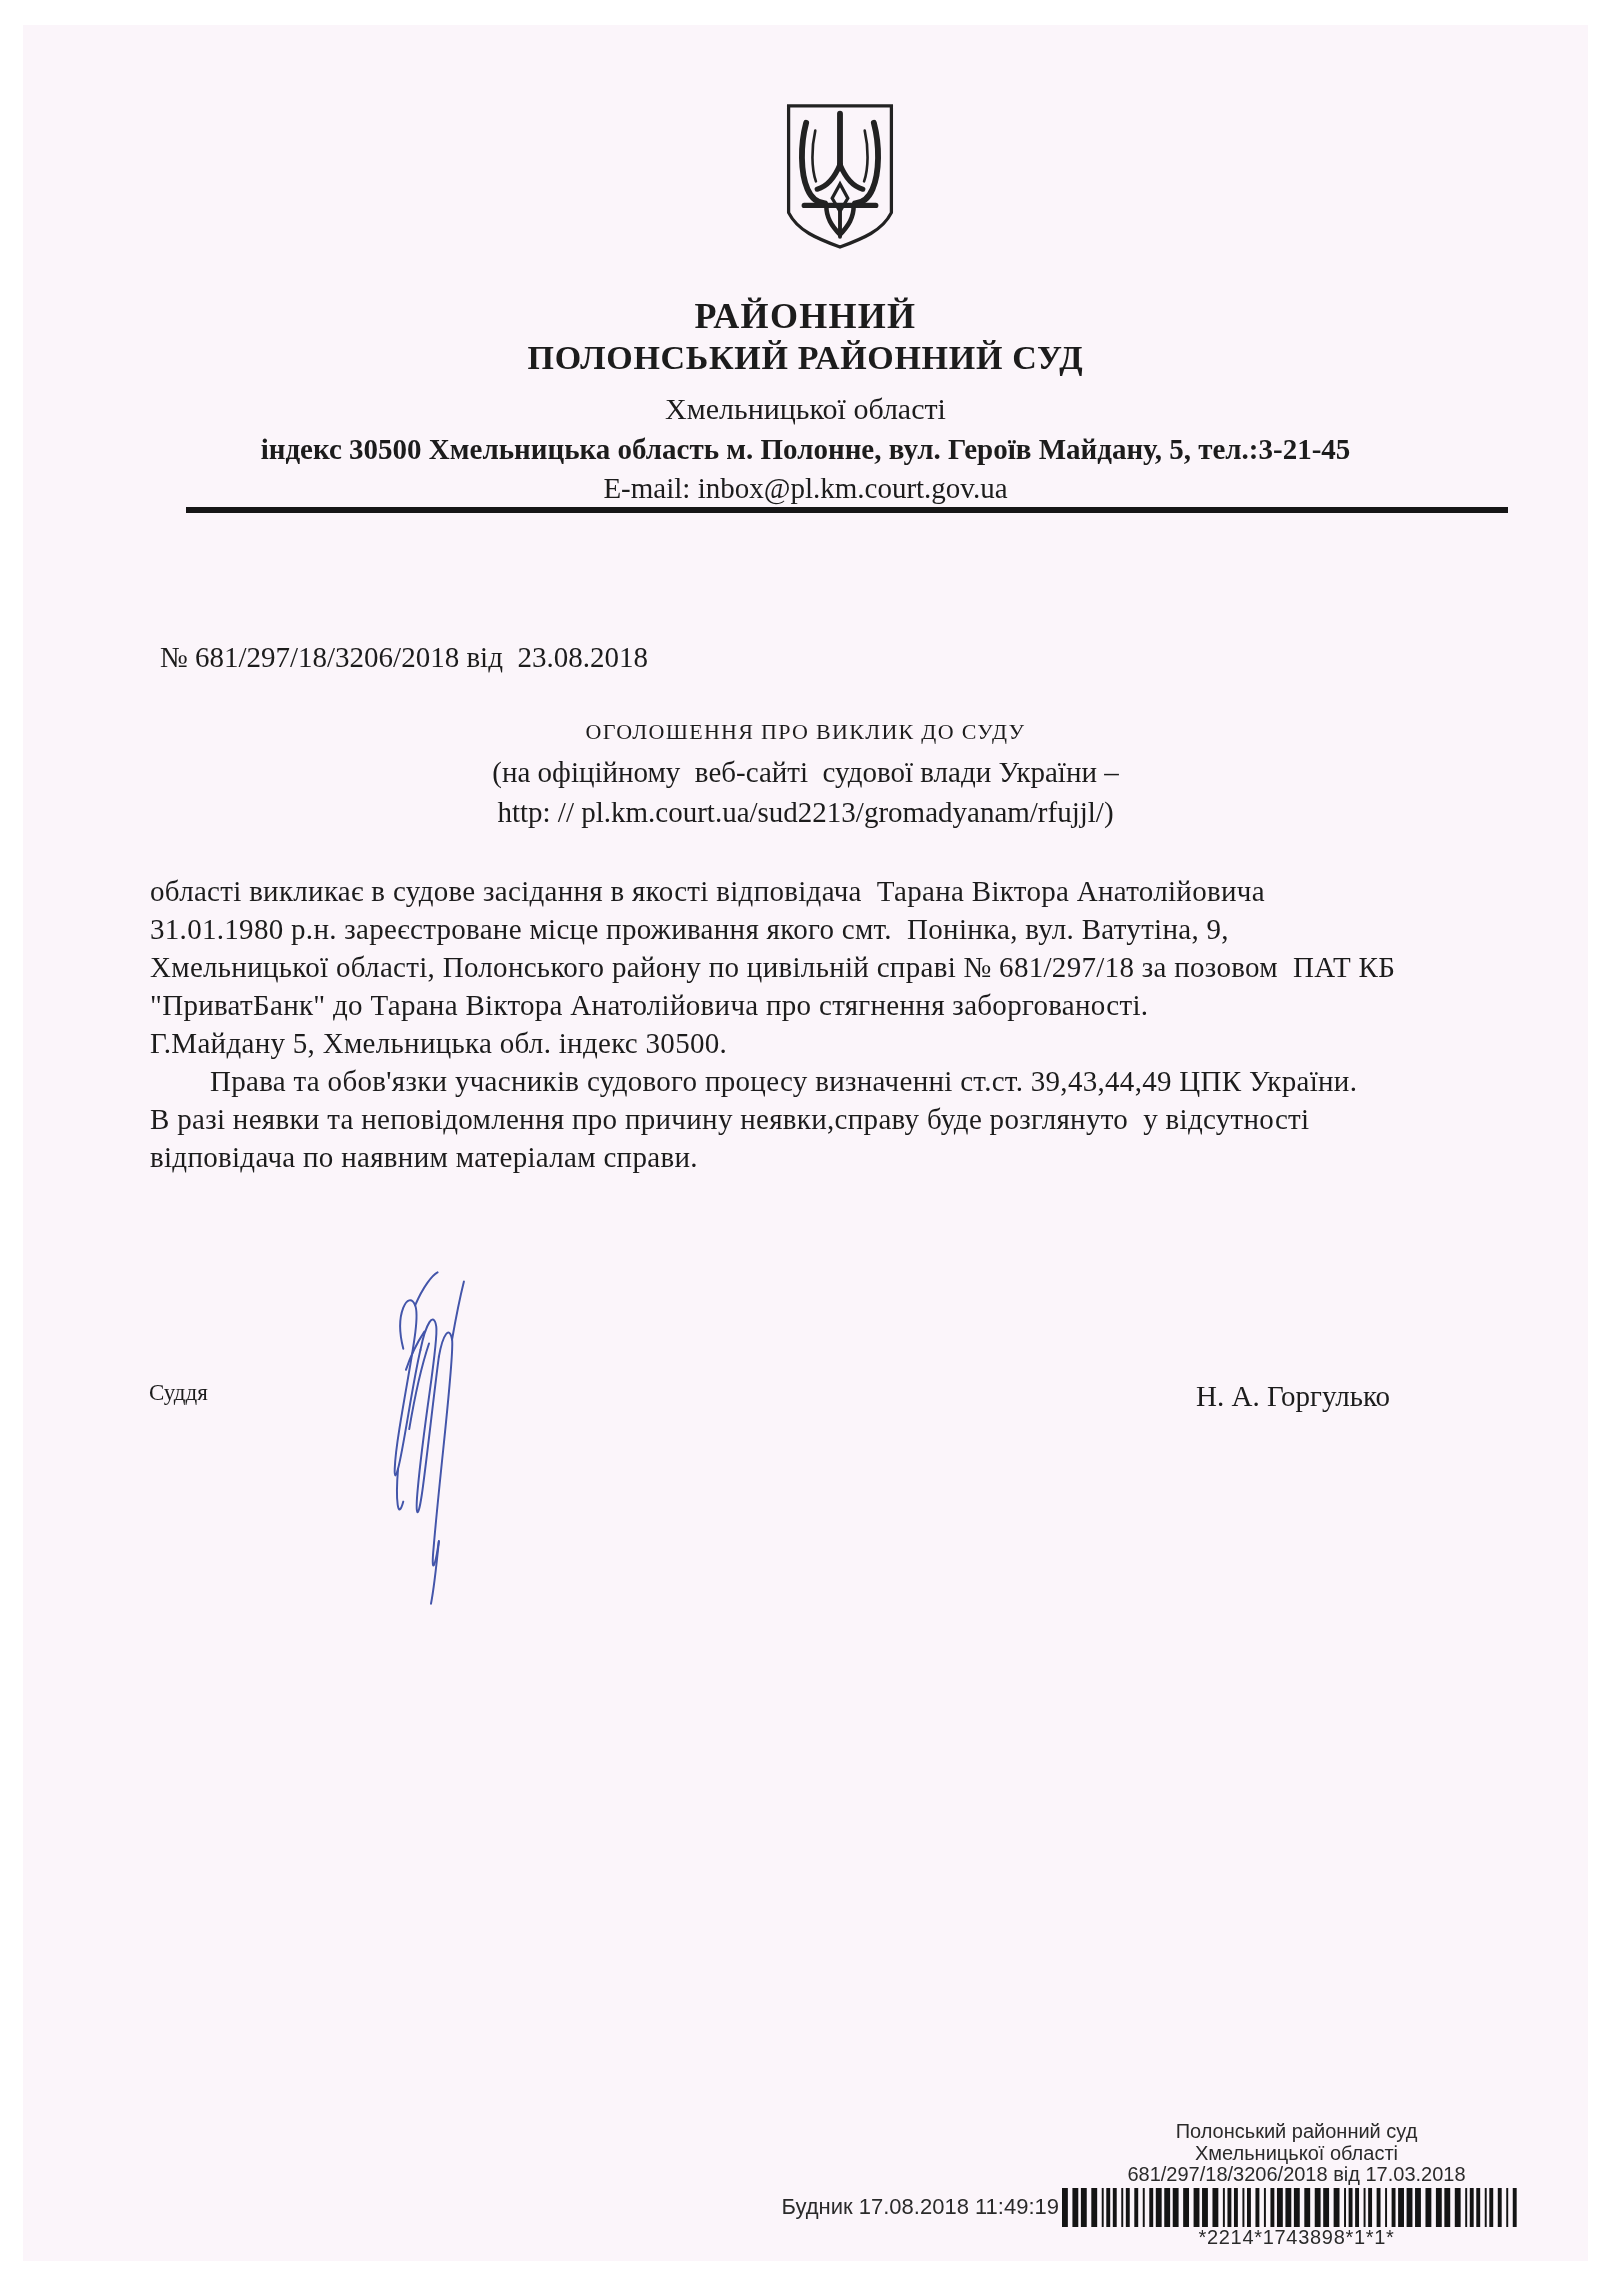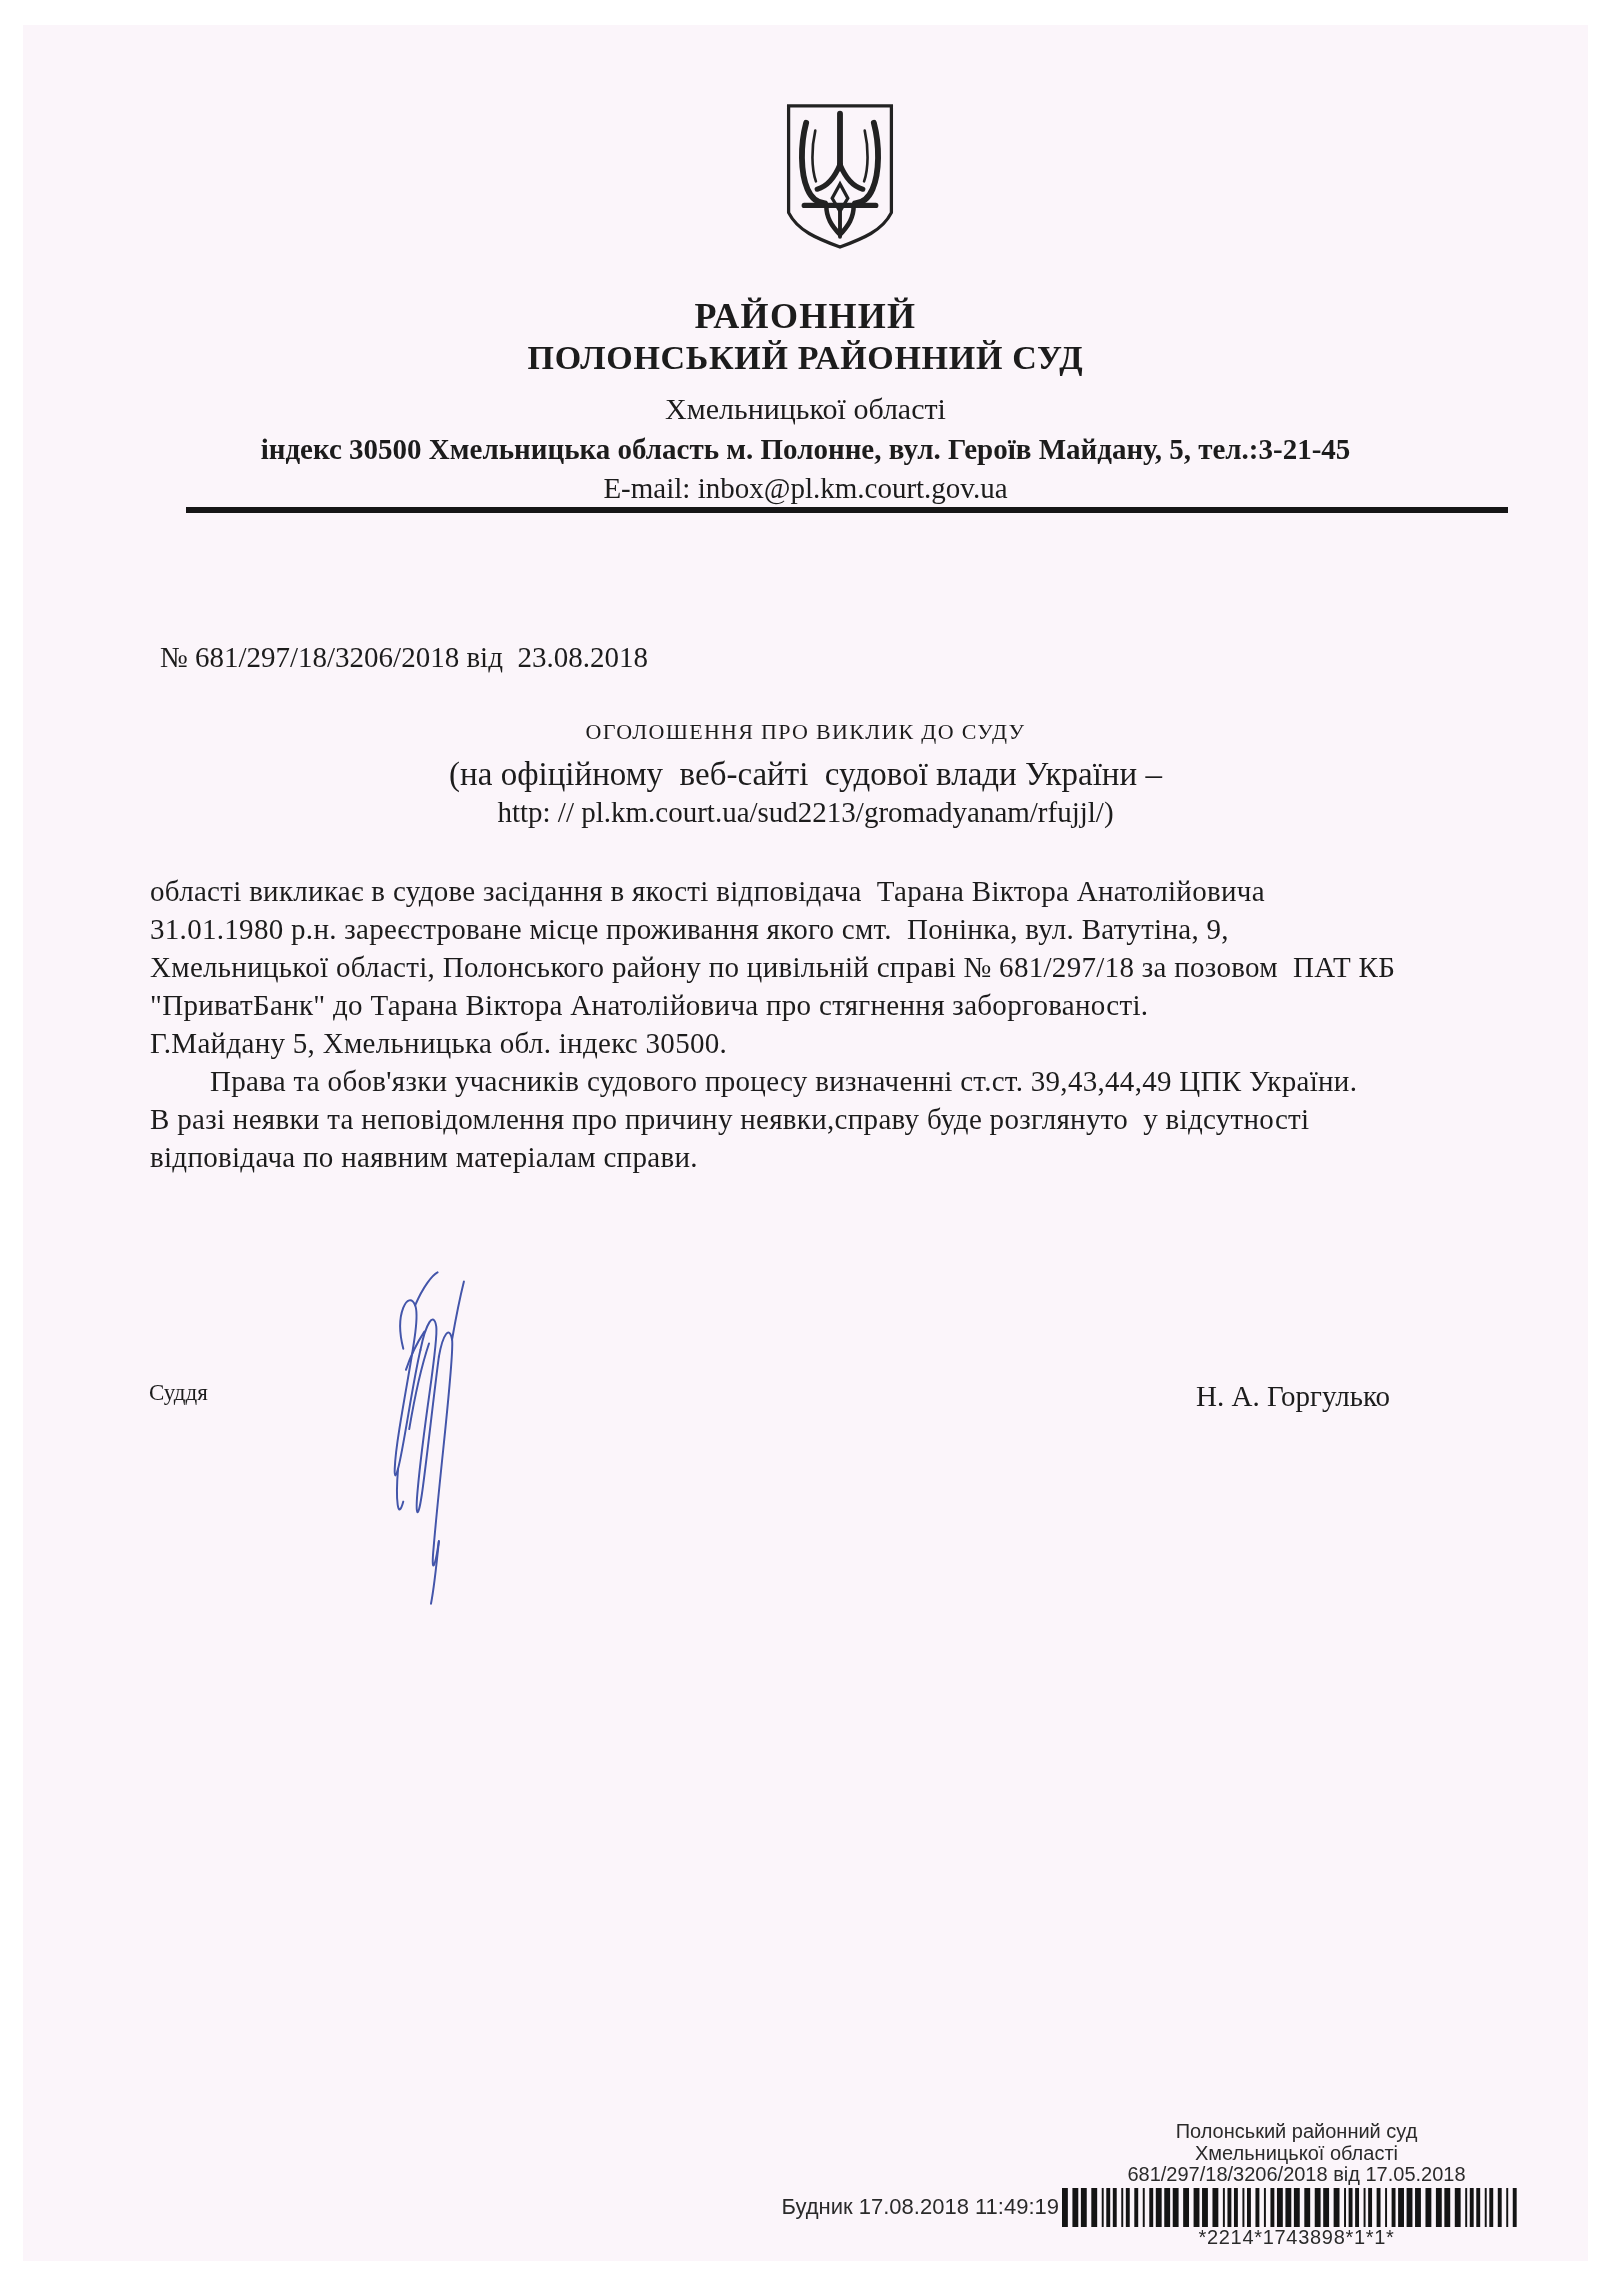--- a/index.html
+++ b/index.html
@@ -20,21 +20,21 @@
   
   .country{top:270px;font-size:36px;font-weight:bold;letter-spacing:1.3px;}
   .court{top:314px;font-size:34px;font-weight:bold;letter-spacing:0.7px;}
   .region{top:367px;font-size:30px;}
   .addr{top:408px;font-size:29px;font-weight:bold;}
   .email{top:447px;font-size:29px;}
   .rule{top:482px;left:163px;width:1322px;height:5.9px;background:#161616;}
   
   .docnum{top:616px;left:137px;font-size:29px;white-space:pre;}
   .title{top:694px;font-size:22px;letter-spacing:1.3px;}
-  .subtitle1{top:731px;font-size:33px;white-space:pre;}
+  .subtitle1{top:731px;font-size:29px;white-space:pre;}
   .subtitle2{top:771px;font-size:29px;}
   
   .bodyblock{top:847px;left:127px;width:1378px;font-size:29px;line-height:38px;letter-spacing:0.3px;}
   .bline{white-space:pre;}
   .bline.indent{padding-left:60px;}
   
   .judge-label{top:1355px;left:126px;font-size:23px;}
   .judge-name{top:1355px;left:1173px;font-size:29px;}
   .sig{top:1246px;left:336px;width:140px;height:336px;}
   
@@ -103,21 +103,21 @@
       <path d="M58,300 C54,350 58,380 66,350"></path>
       <path d="M120,410 C116,450 112,485 108,505"></path>
       <path d="M70,150 C80,120 90,104 98,92"></path>
       <path d="M75,240 C85,180 95,140 105,110"></path>
     </g>
   </svg>
   <div class="abs judge-name">Н. А. Горгулько</div>
 
   <div class="abs footer f-line1">Полонський районний суд</div>
   <div class="abs footer f-line2">Хмельницької області</div>
-  <div class="abs footer f-line3">681/297/18/3206/2018 від 17.05.2018</div>
+  <div class="abs footer f-line3">681/297/18/3206/2018 від 17.03.2018</div>
   <div class="abs footer f-oper">Будник 17.08.2018 11:49:19</div>
   <svg id="barcode-svg" class="abs f-barcode" viewBox="0 0 720 60" preserveAspectRatio="none">
       <rect x="0" y="0" width="9" height="60" fill="#141414"></rect>
       <rect x="16" y="0" width="9" height="60" fill="#141414"></rect>
       <rect x="29" y="0" width="9" height="60" fill="#141414"></rect>
       <rect x="45" y="0" width="9" height="60" fill="#141414"></rect>
       <rect x="61" y="0" width="3" height="60" fill="#141414"></rect>
       <rect x="68" y="0" width="6" height="60" fill="#141414"></rect>
       <rect x="78" y="0" width="6" height="60" fill="#141414"></rect>
       <rect x="91" y="0" width="3" height="60" fill="#141414"></rect>

